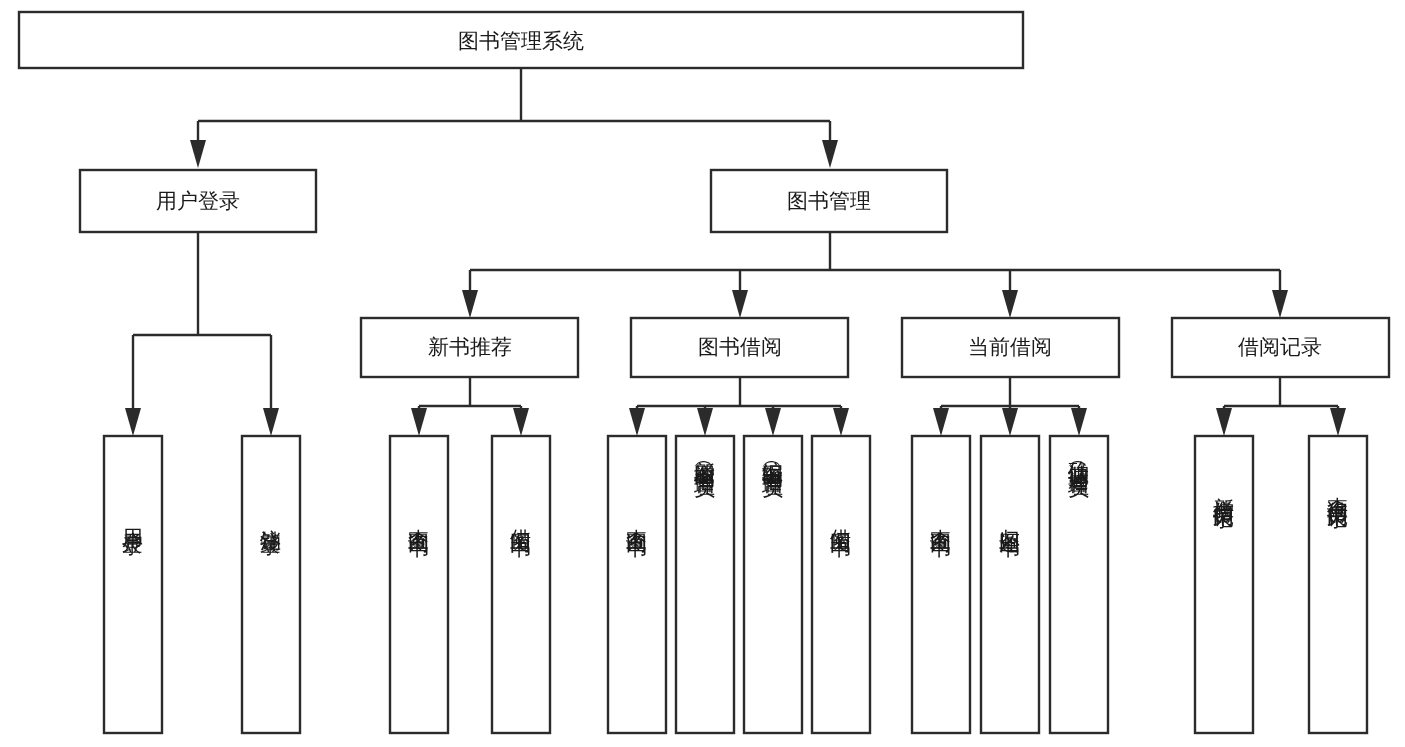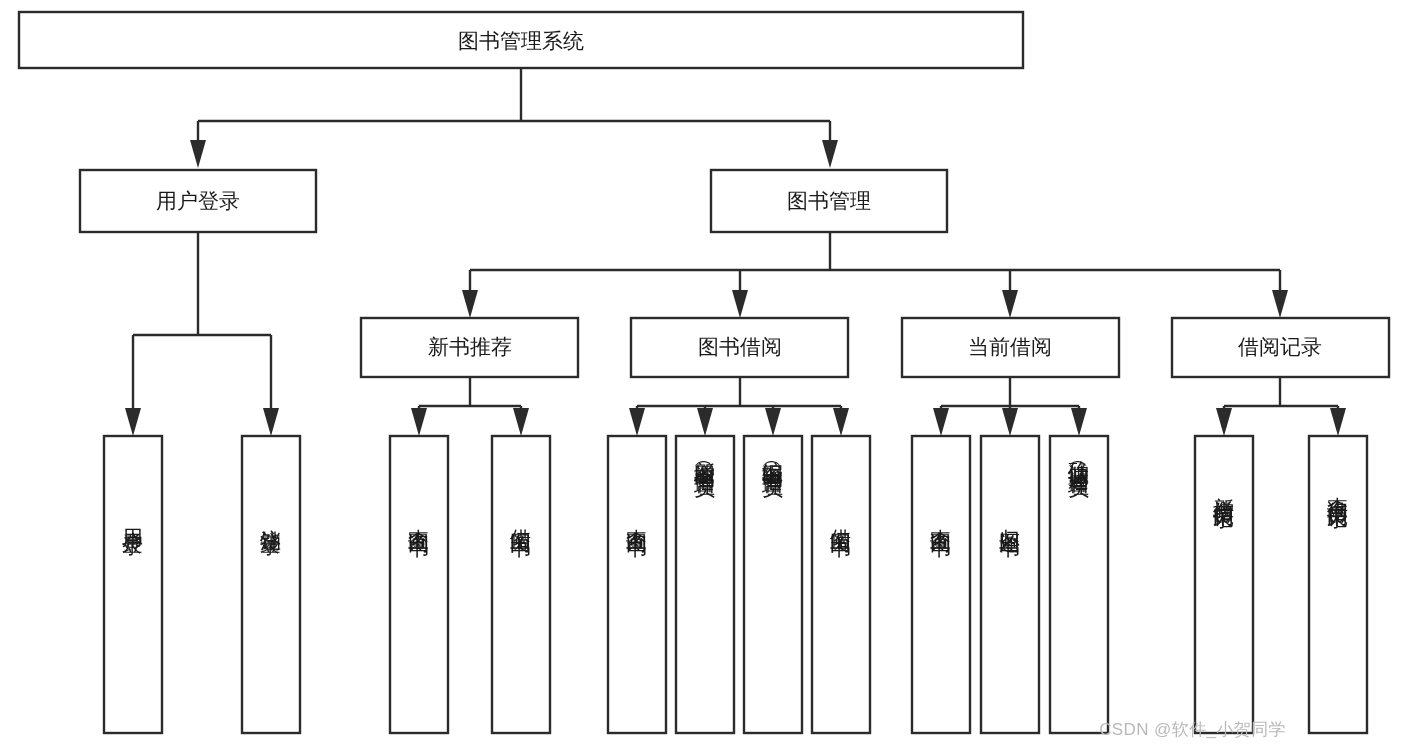--- a/index.html
+++ b/index.html
@@ -269,15 +269,14 @@
   </div>
 
   <div class="vert-label-wrap" style="left:1195px; top:436px; width:58px; height:297px;">
     <span class="vert-label" style="margin-top:44px">新增借阅记录</span>
   </div>
 
   <div class="vert-label-wrap" style="left:1309px; top:436px; width:58px; height:297px;">
     <span class="vert-label" style="margin-top:44px">查询借阅记录</span>
   </div>
 
-  <div class="watermark">CSDN @软件_小贺同学</div>
 
 </div>
 
 </body></html>

